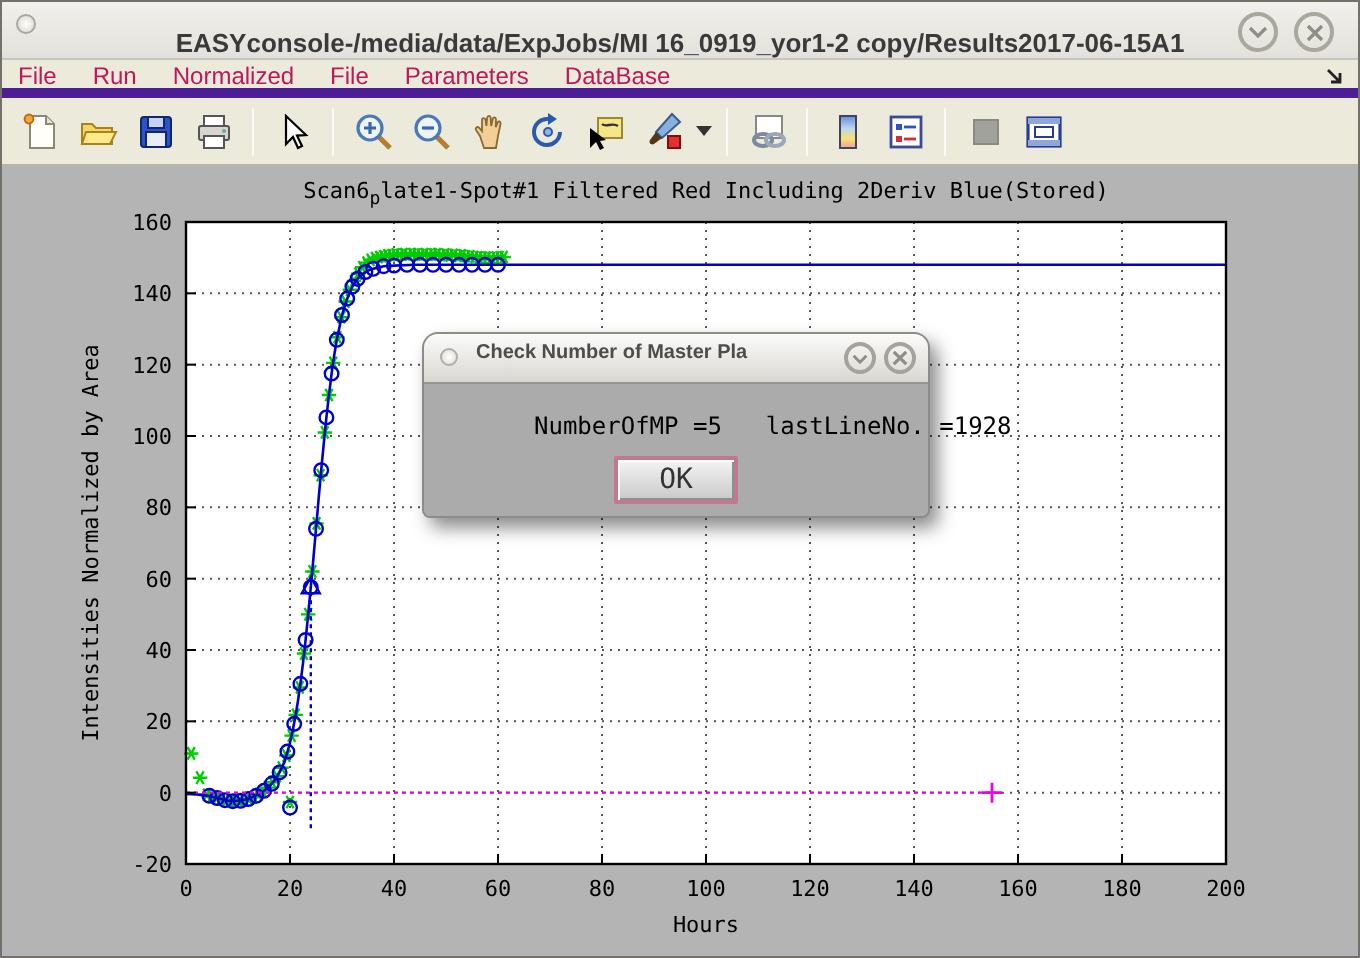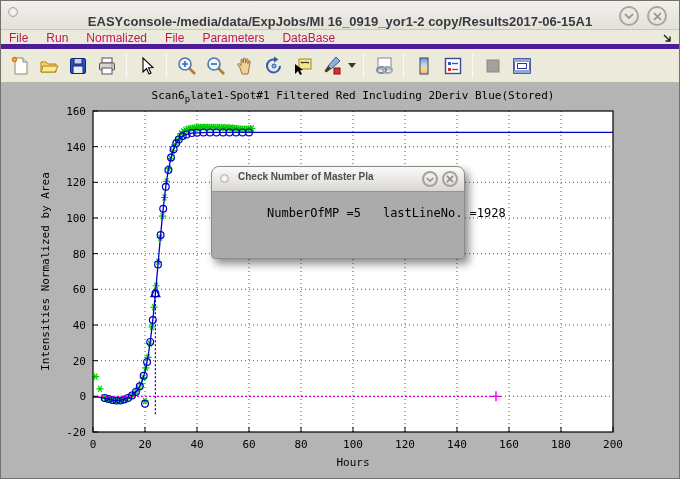--- a/index.html
+++ b/index.html
@@ -457,16 +457,17 @@
           </svg>
       </div>
       <div class="dbtn dbtn-close">
         <svg width="8" height="8" viewBox="0 0 9 9">
             <path d="M1 1 L8 8 M8 1 L1 8" stroke="#8f8d84" stroke-width="1.8"></path>
           </svg>
       </div>
     </div>
     <div class="dlg-body">
       <div class="dlg-text"><span>NumberOfMP =5</span><span class="f2">lastLineNo. =1928</span></div>
+      <button class="ok-button">OK</button>
     </div>
   </div>
 
 </div>
 
 </body></html>

